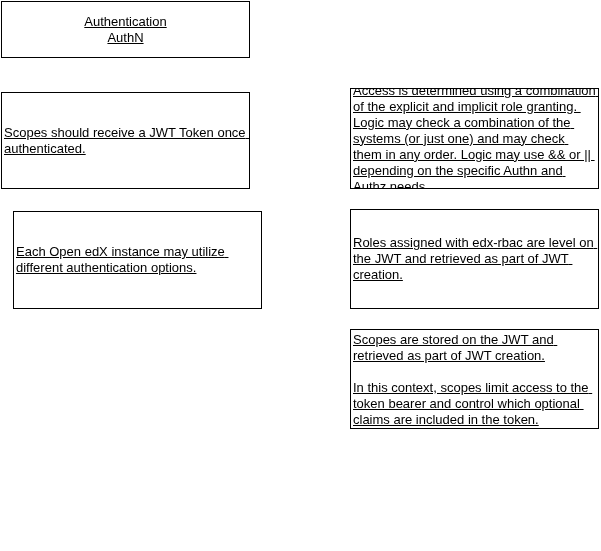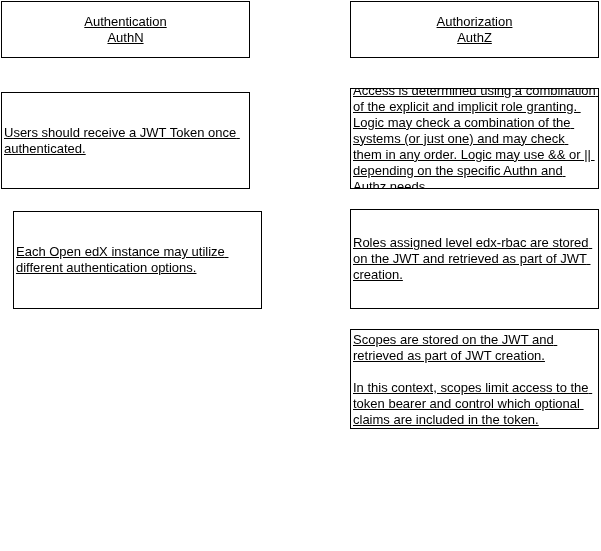--- a/index.html
+++ b/index.html
@@ -53,38 +53,34 @@
 <body>
 
 <div class="canvas">
 
   <div class="node header" style="left:1px; top:1px; width:249px; height:57px;">
     <div class="node-text">Authentication
 AuthN</div>
   </div>
 
   <div class="node body" style="left:1px; top:92px; width:249px; height:97px;">
-    <div class="node-text">Users should receive a JWT Token once authenticated.</div>
+    <div class="node-text">Scopes should receive a JWT Token once authenticated.</div>
   </div>
 
   <div class="node body" style="left:13px; top:211px; width:249px; height:98px;">
     <div class="node-text">Each Open edX instance may utilize different authentication options.</div>
   </div>
 
-  <div class="node header" style="left:350px; top:1px; width:249px; height:57px;">
-    <div class="node-text">Authorization
-AuthZ</div>
-  </div>
 
   <div class="node body" style="left:350px; top:88px; width:249px; height:101px;align-items:flex-end;">
     <div class="node-text">Access is determined using a combination of the explicit and implicit role granting. Logic may check a combination of the systems (or just one) and may check them in any order. Logic may use &amp;&amp; or || depending on the specific Authn and Authz needs.</div>
   </div>
 
   <div class="node body" style="left:350px; top:209px; width:249px; height:100px;">
-    <div class="node-text">Roles assigned level edx-rbac are stored on the JWT and retrieved as part of JWT creation.</div>
+    <div class="node-text">Roles assigned with edx-rbac are level on the JWT and retrieved as part of JWT creation.</div>
   </div>
 
   <div class="node body" style="left:350px; top:329px; width:249px; height:100px;justify-content:flex-end;">
     <div class="node-text">Scopes are stored on the JWT and retrieved as part of JWT creation.
 
 In this context, scopes limit access to the token bearer and control which optional claims are included in the token.</div>
   </div>
 
 
 </div>

